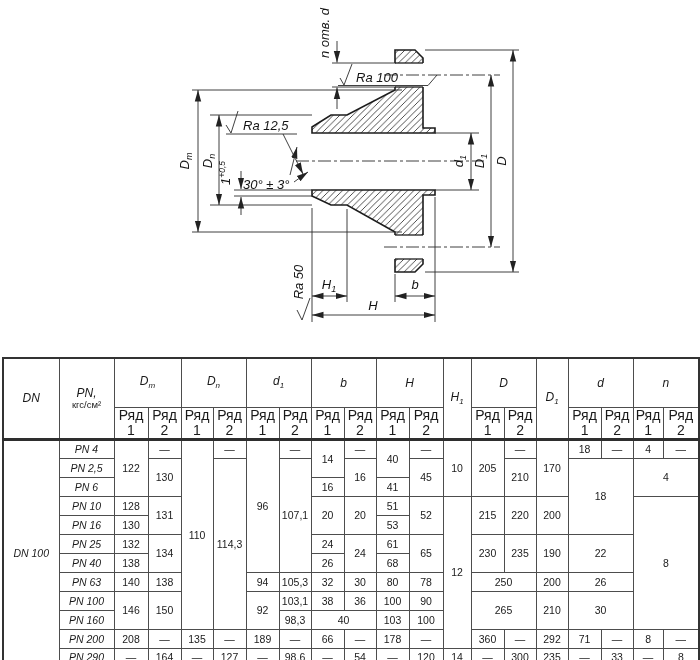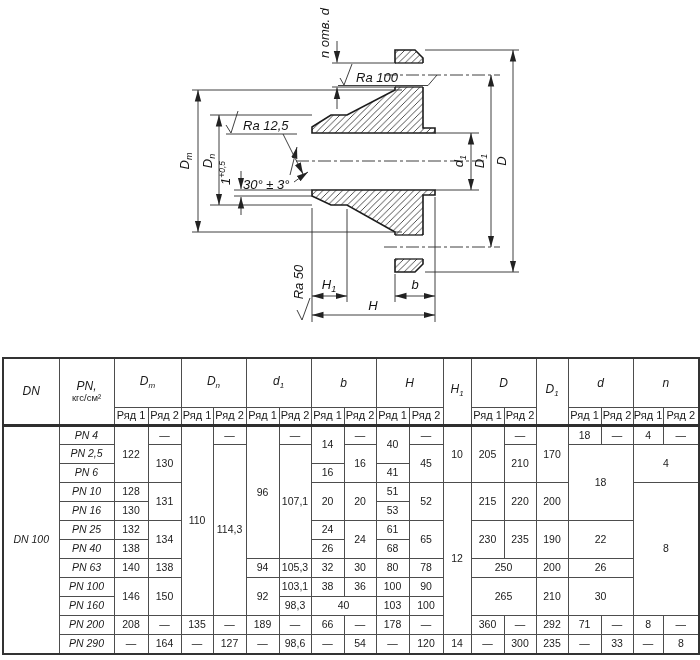--- a/index.html
+++ b/index.html
@@ -13,21 +13,21 @@
   .cl{stroke:#2b2b2b;stroke-width:0.9;stroke-dasharray:13 3 3 3;fill:none;}
   .lbl{font-family:"Liberation Sans",sans-serif;font-style:italic;font-size:13px;fill:#141414;}
   .lbl .sb{font-size:9px;}
   .lbl .sp{font-size:8.5px;}
   
   .dim-table{border-collapse:collapse;table-layout:fixed;width:697px;margin:3px 1px 0 2px;
              border:2px solid #333;padding-left:8px;}
   .dim-table th,.dim-table td{border:1px solid #4d4d4d;text-align:center;vertical-align:middle;
              font-weight:normal;padding:0;line-height:1.08;overflow:hidden;}
   thead tr.top th{height:48px;font-size:12px;}
-  thead tr.sub th{height:16px;font-size:11px;}
+  thead tr.sub th{height:16px;font-size:14px;}
   thead tr.sub th,thead th.thick{border-bottom:3px solid #2e2e2e;}
   tbody tr{height:19px;}
   tbody td{font-size:10.5px;}
   .it{font-style:italic;}
   .dim-table sub{font-size:8px;}
   .pnhdr .l2{font-size:9.5px;}
 </style>
 </head>
 <body>
 

